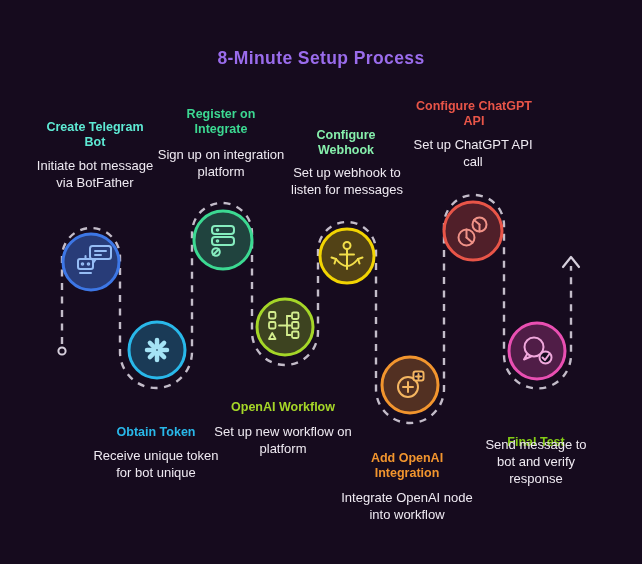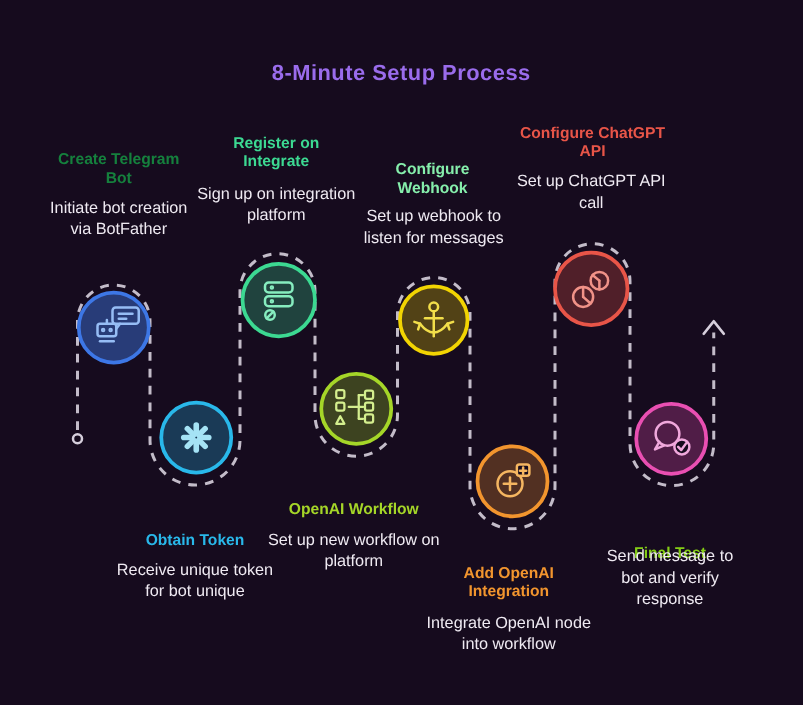--- a/index.html
+++ b/index.html
@@ -155,22 +155,22 @@
       <circle cx="537" cy="351" r="28" stroke-width="3" fill-opacity="0.28" style="stroke: rgb(233, 79, 178); fill: rgb(233, 79, 178);"></circle>
       <g fill="none" stroke-width="2" stroke-linecap="round" stroke-linejoin="round" style="stroke: rgb(240, 168, 220);">
         <circle cx="534" cy="347" r="9.5"></circle>
         <path d="M 527.5 353.5 L 524 359.5 L 531 356.5"></path>
         <circle cx="545.5" cy="357.5" r="6" style="fill: rgb(22, 11, 30); stroke: rgb(240, 168, 220);"></circle>
         <path d="M 542.5 357.5 L 545 360 L 549 354.5"></path>
       </g>
     </g>
   </svg>
 
-  <div class="step-title" style="left: 95px; top: 120px; width: 120px; color: #15803d;">Create Telegram Bot</div>
-  <div class="step-desc" style="left:95px; top:158px; width:128px">Initiate bot creation via BotFather</div>
+  <div class="step-title" style="left: 95px; top: 120px; width: 120px; color: #5eead4;">Create Telegram Bot</div>
+  <div class="step-desc" style="left:95px; top:158px; width:128px">Initiate bot message via BotFather</div>
 
   <div class="step-title" style="left: 221px; top: 107px; width: 100px; color: rgb(60, 217, 146);">Register on Integrate</div>
   <div class="step-desc" style="left:221px; top:147px; width:140px">Sign up on integration platform</div>
 
   <div class="step-title" style="left: 346px; top: 128px; width: 90px; color: #86efac;">Configure Webhook</div>
   <div class="step-desc" style="left:347px; top:165px; width:140px">Set up webhook to listen for messages</div>
 
   <div class="step-title" style="left: 474px; top: 99px; width: 120px; color: rgb(232, 85, 72);">Configure ChatGPT API</div>
   <div class="step-desc" style="left:473px; top:137px; width:135px">Set up ChatGPT API call</div>
 

